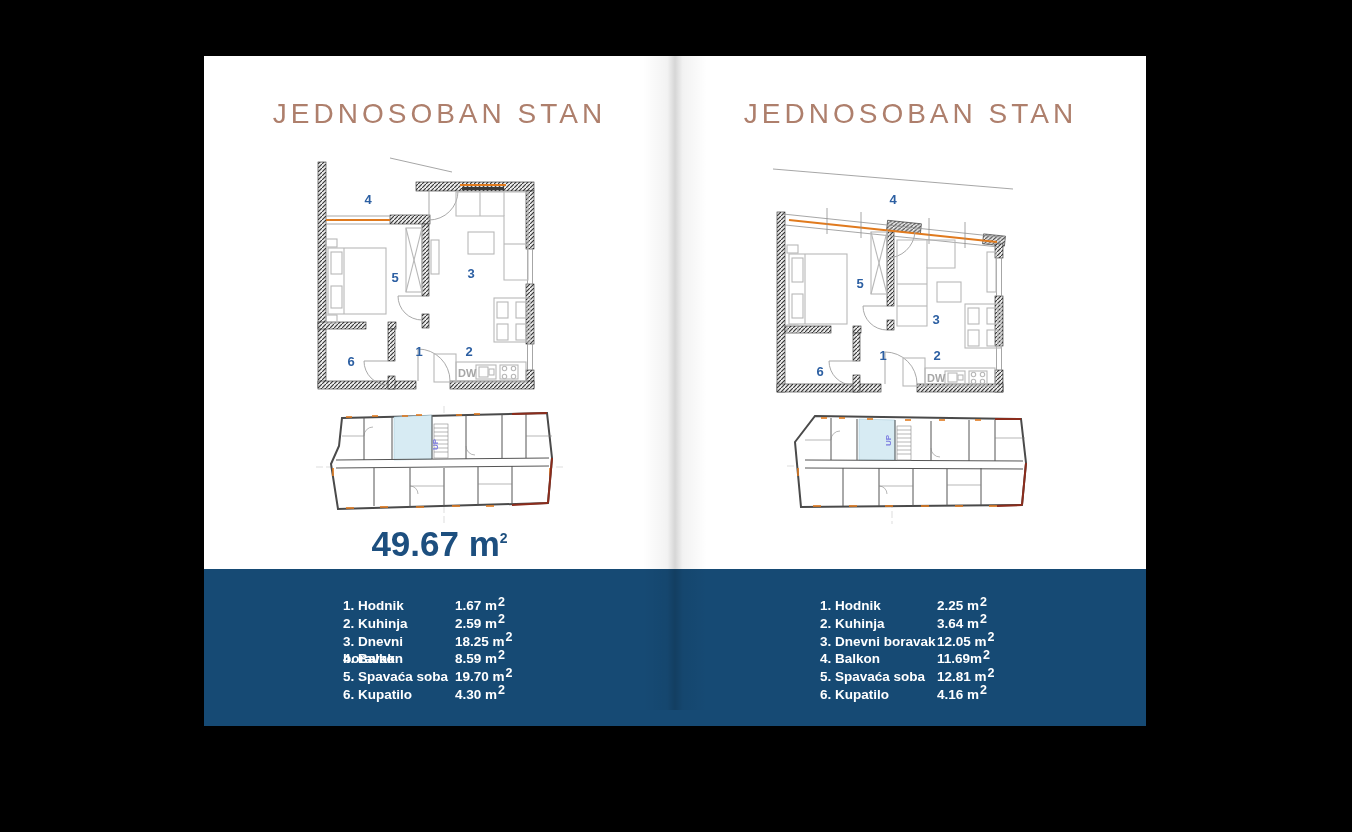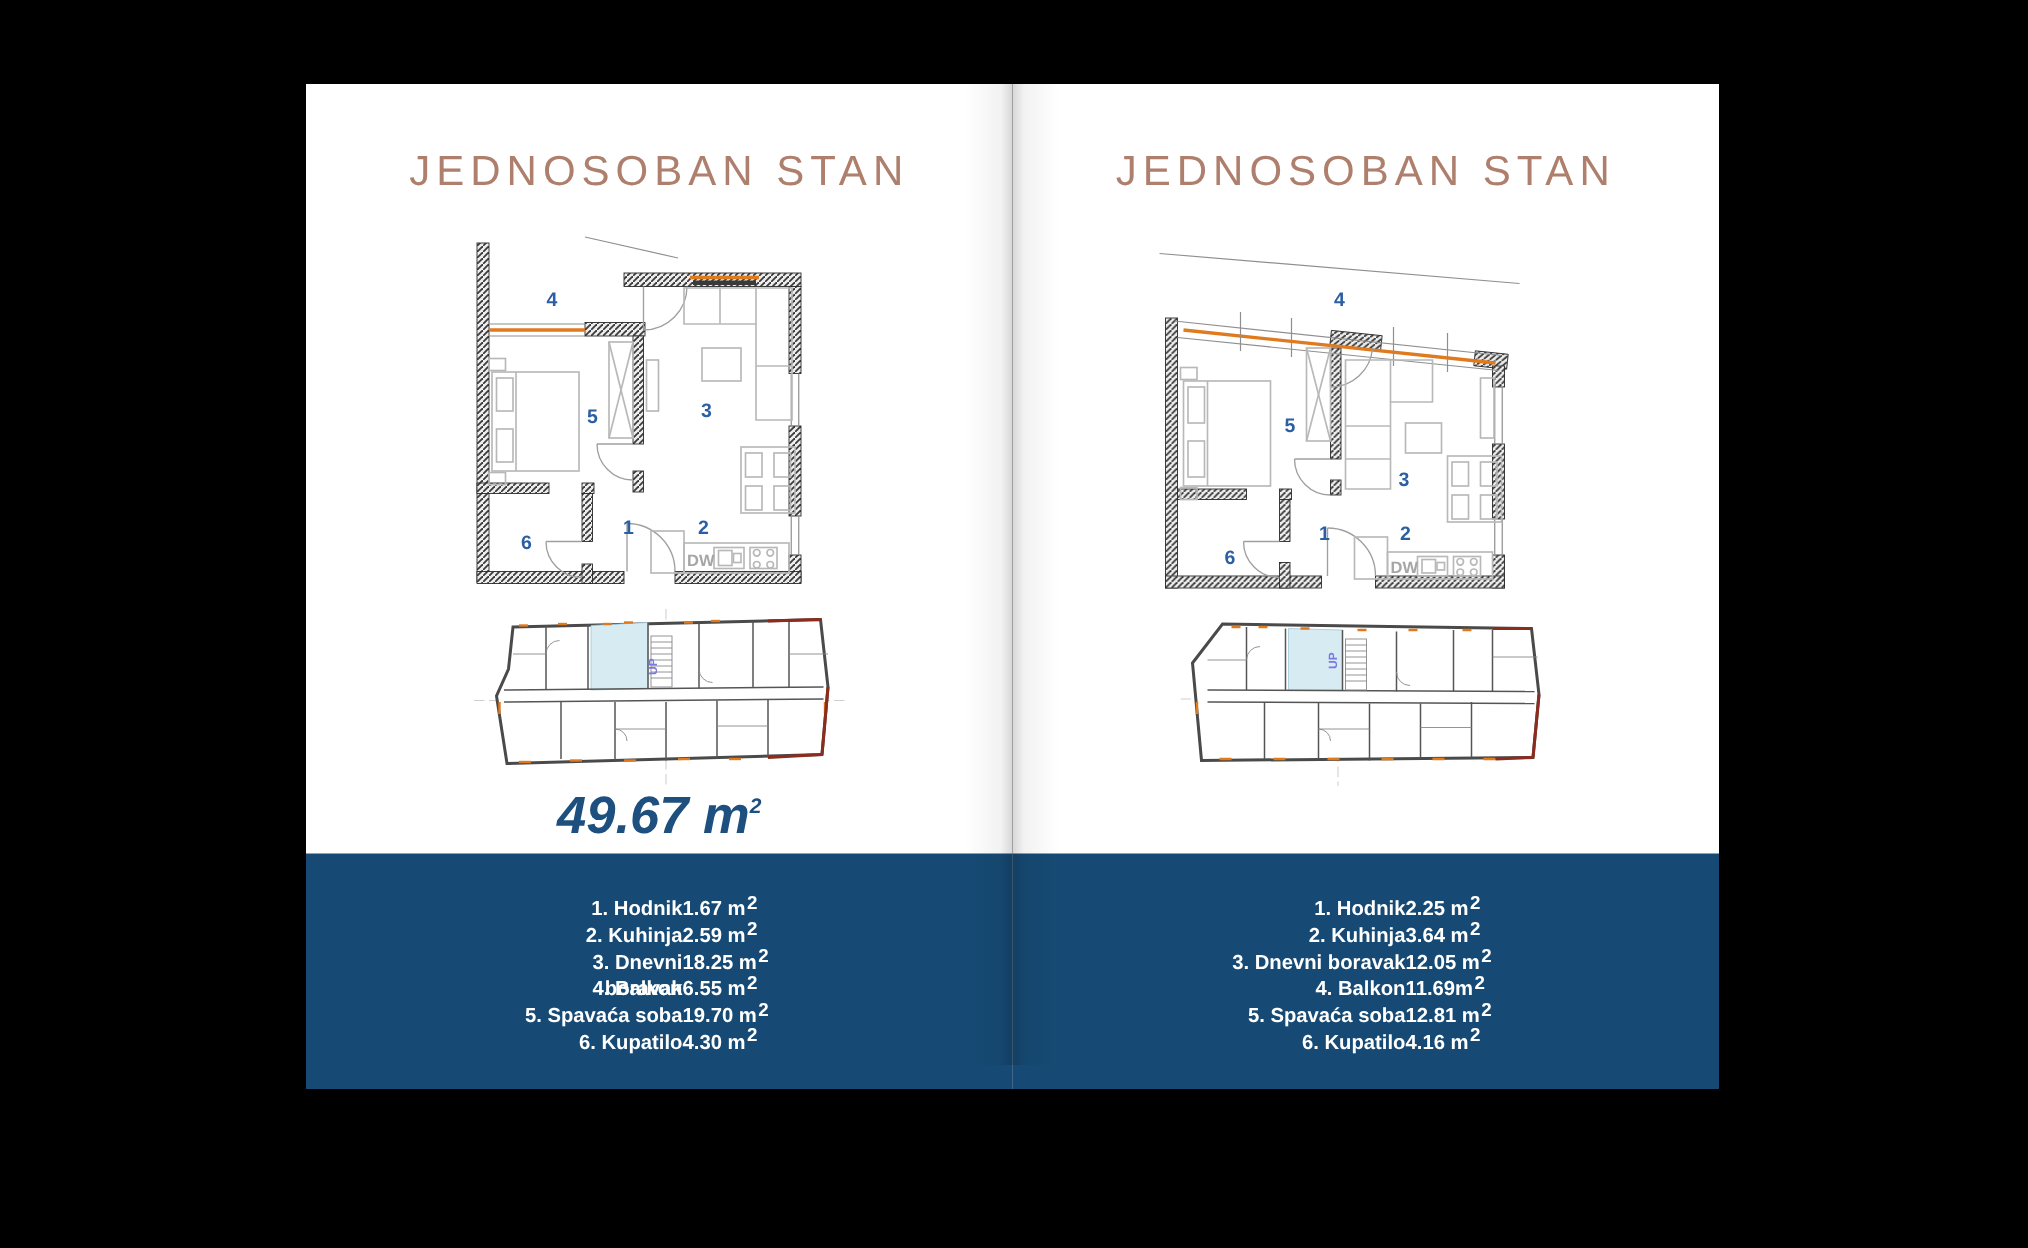--- a/index.html
+++ b/index.html
@@ -10,25 +10,25 @@
   .page::after{content:"";position:absolute;left:0;right:0;top:513px;height:157px;
        background:#164a74;z-index:1;}
   .spine{position:absolute;left:50%;width:64px;margin-left:-32px;top:0;height:100%;z-index:6;
        background:linear-gradient(90deg,rgba(0,0,0,0) 0%,rgba(0,0,0,0.05) 38%,
        rgba(0,0,0,0.16) 50%,rgba(0,0,0,0.05) 62%,rgba(0,0,0,0) 100%);pointer-events:none;}
   .title{position:absolute;top:42px;left:0;width:100%;text-align:center;
        font-size:28px;font-weight:400;letter-spacing:4px;color:#ae7f6c;z-index:2;}
   .floorplan{position:absolute;left:94px;top:100px;z-index:2;}
   .siteplan{position:absolute;left:112px;top:350px;z-index:2;}
   .area{position:absolute;top:468px;left:0;width:100%;text-align:center;z-index:2;
-       font-size:35px;font-weight:700;color:#1d4f7f;font-style:italic;}
+       font-size:35px;font-weight:700;color:#1d4f7f;}
   .area-sup{position:relative;font-weight:700;}
   .pg0 .area-sup{font-size:14px;top:-13px;}
   .pg1 .area-sup{font-size:19px;top:-14px;}
-  .legend{position:absolute;top:541px;z-index:2;color:#fff;text-align:right;}
+  .legend{position:absolute;top:541px;z-index:2;color:#fff;}
   .pg0 .legend{left:139px;}
   .pg1 .legend{left:145px;}
   .legend-row{display:flex;height:17.8px;line-height:17.8px;font-size:13.5px;font-weight:700;}
   .lg-label{width:112px;}
   .pg1 .lg-label{width:117px;}
   .lg-value{white-space:nowrap;}
   .sup2{font-size:12.5px;position:relative;top:-4.5px;margin-left:1px;font-weight:700;}
   
   .wall{stroke:#2a2a2a;stroke-width:0.6;}
   .furn{fill:none;stroke:#b8b8b8;stroke-width:1.1;}
@@ -214,21 +214,21 @@
       <div class="legend-row">
         <span class="lg-label">2. Kuhinja</span>
         <span class="lg-value"><span>2.59 m</span><span class="sup2">2</span></span>
       </div>
       <div class="legend-row">
         <span class="lg-label">3. Dnevni boravak</span>
         <span class="lg-value"><span>18.25 m</span><span class="sup2">2</span></span>
       </div>
       <div class="legend-row">
         <span class="lg-label">4. Balkon</span>
-        <span class="lg-value"><span>6.55 m</span><span class="sup2">2</span></span>
+        <span class="lg-value"><span>8.59 m</span><span class="sup2">2</span></span>
       </div>
       <div class="legend-row">
         <span class="lg-label">5. Spavaća soba</span>
         <span class="lg-value"><span>19.70 m</span><span class="sup2">2</span></span>
       </div>
       <div class="legend-row">
         <span class="lg-label">6. Kupatilo</span>
         <span class="lg-value"><span>4.30 m</span><span class="sup2">2</span></span>
       </div>
     </div>

